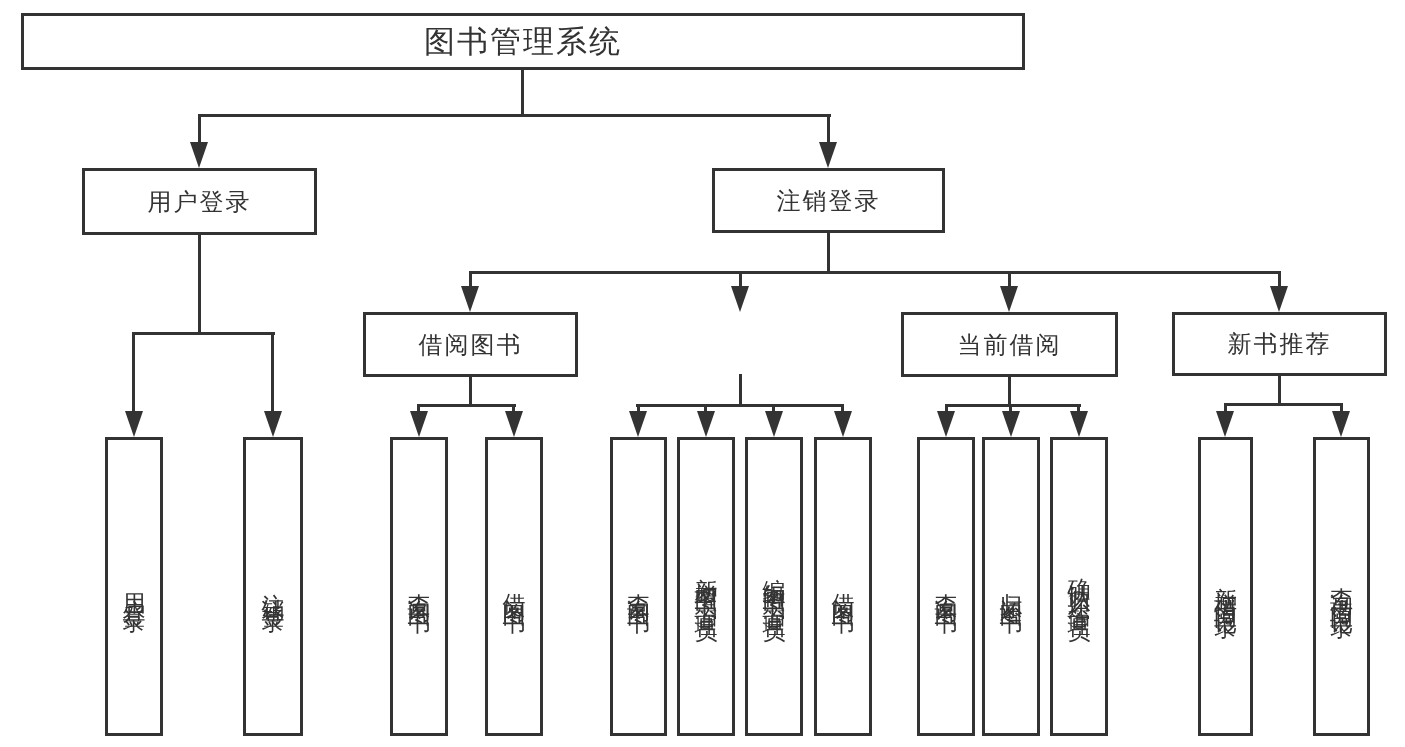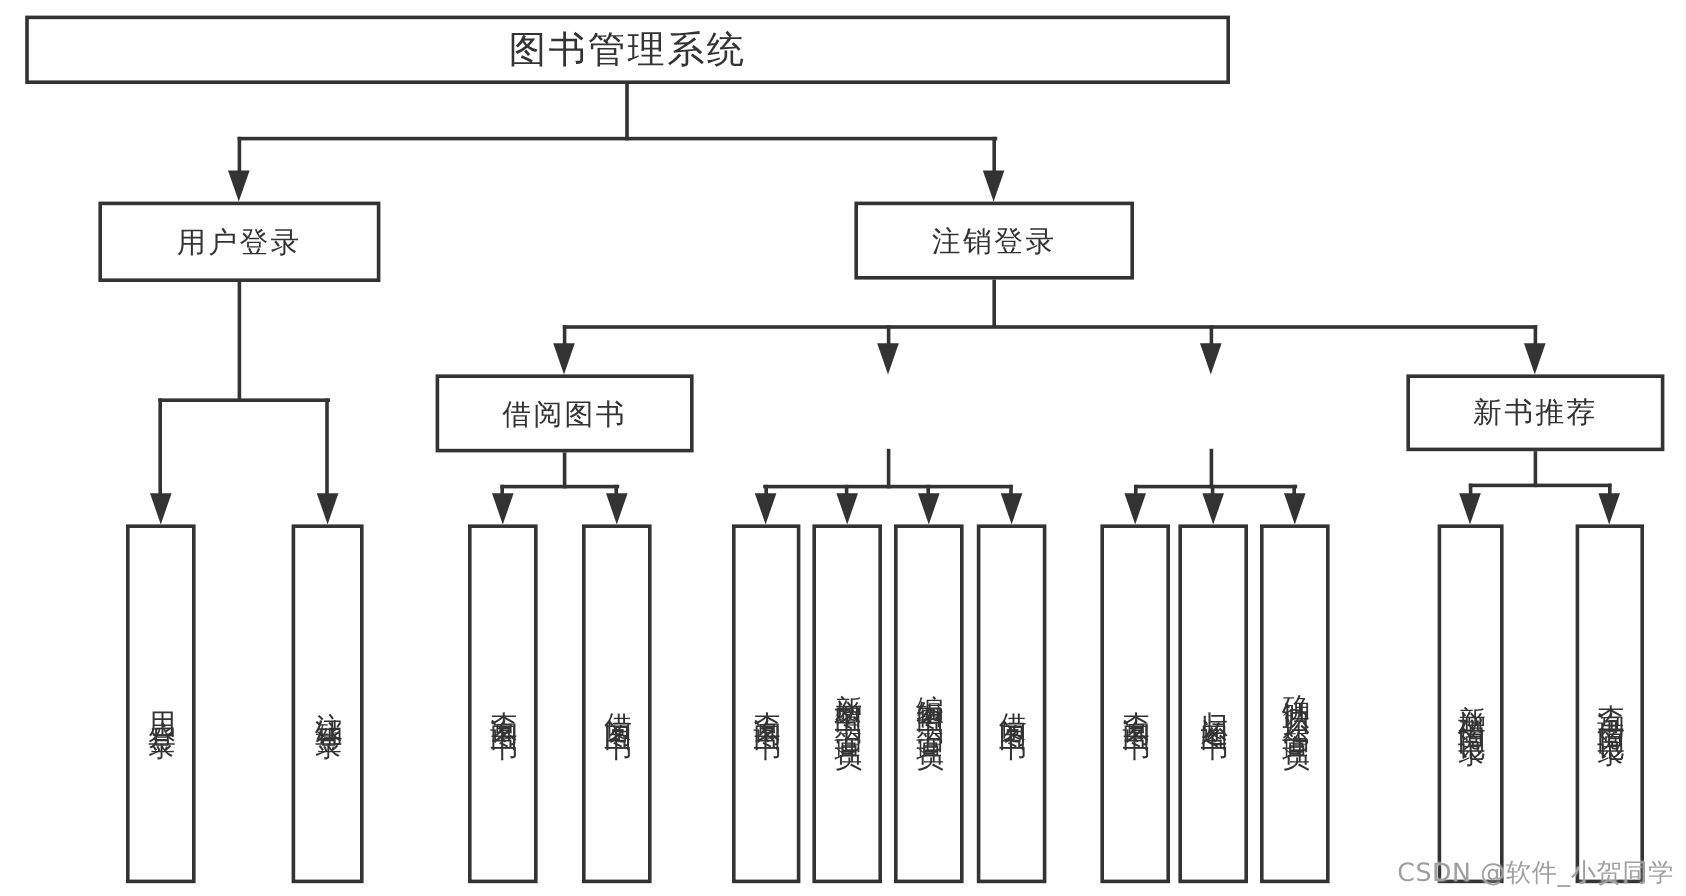--- a/index.html
+++ b/index.html
@@ -124,20 +124,23 @@
 
   <div class="box" style="left:712px; top:168px; width:233px; height:65px;">
     <span class="h-label">注销登录</span>
   </div>
 
   <div class="box" style="left:363px; top:312px; width:215px; height:65px;">
     <span class="h-label">借阅图书</span>
   </div>
 
 
+  <div class="box" style="left:901px; top:312px; width:217px; height:65px;">
+    <span class="h-label">当前借阅</span>
+  </div>
 
   <div class="box" style="left:1172px; top:312px; width:215px; height:64px;">
     <span class="h-label">新书推荐</span>
   </div>
 
   <div class="box leaf" style="left:105px; top:437px; width:58px; height:299px;">
     <span>用户登录</span>
   </div>
   <div class="box leaf" style="left:243px; top:437px; width:60px; height:299px;">
     <span>注销登录</span>
@@ -173,15 +176,14 @@
     <span>确认归还（管理员）</span>
   </div>
 
   <div class="box leaf" style="left:1198px; top:437px; width:55px; height:299px;">
     <span>新增借阅记录</span>
   </div>
   <div class="box leaf" style="left:1313px; top:437px; width:57px; height:299px;">
     <span>查询借阅记录</span>
   </div>
 
-  <div class="watermark">CSDN @软件_小贺同学</div>
 
 </div>
 
 </body></html>

